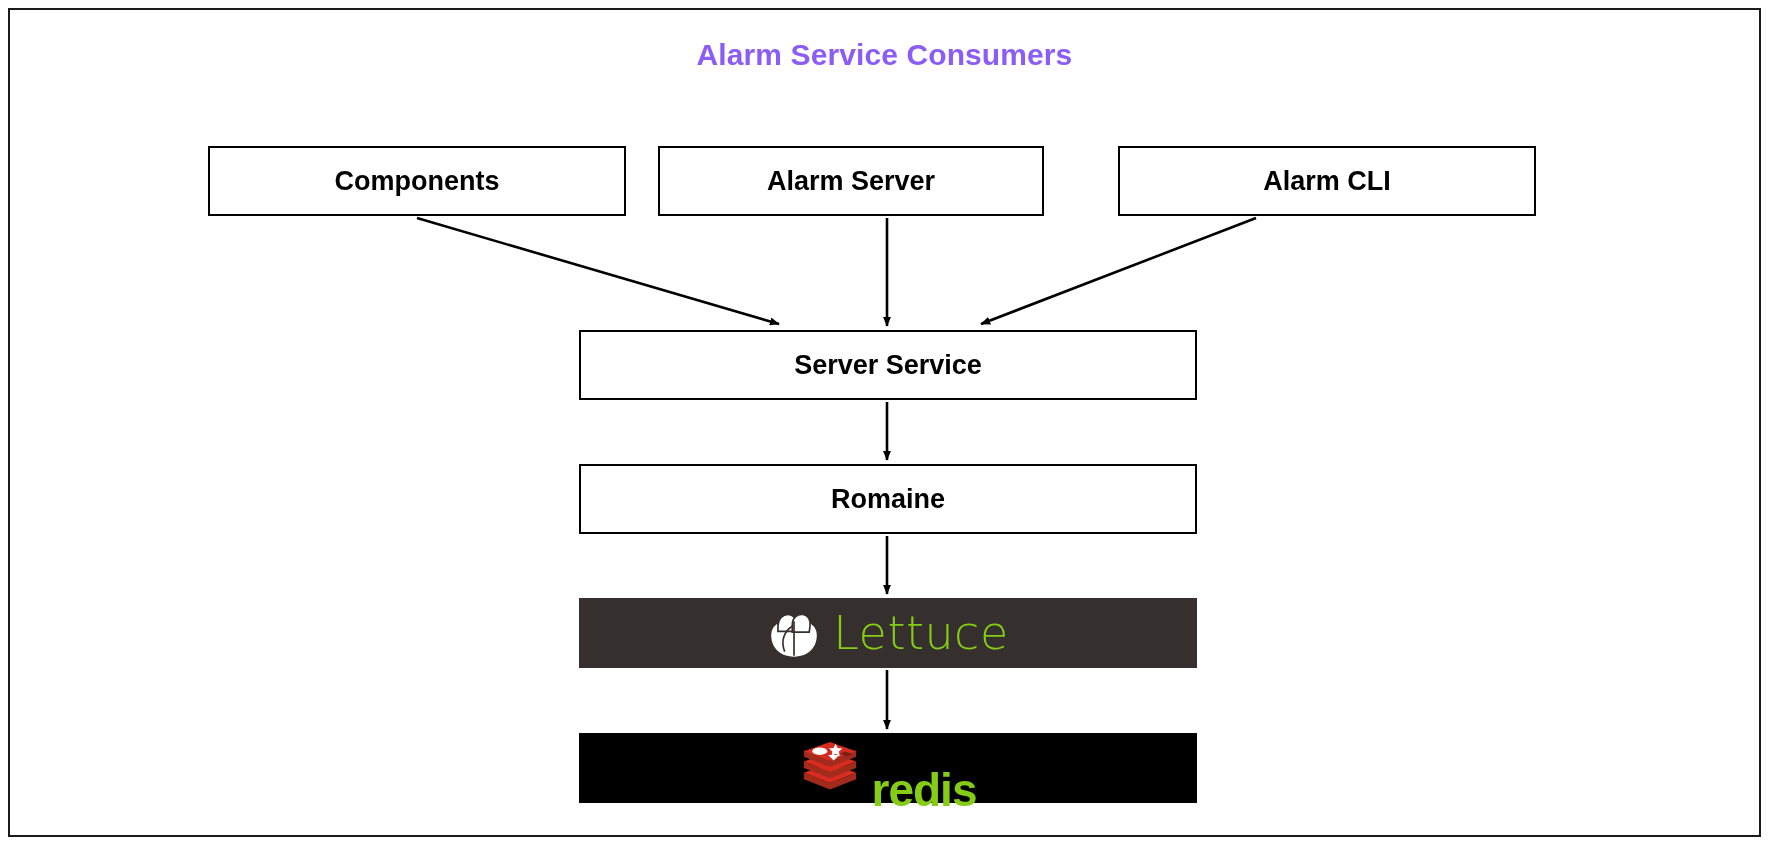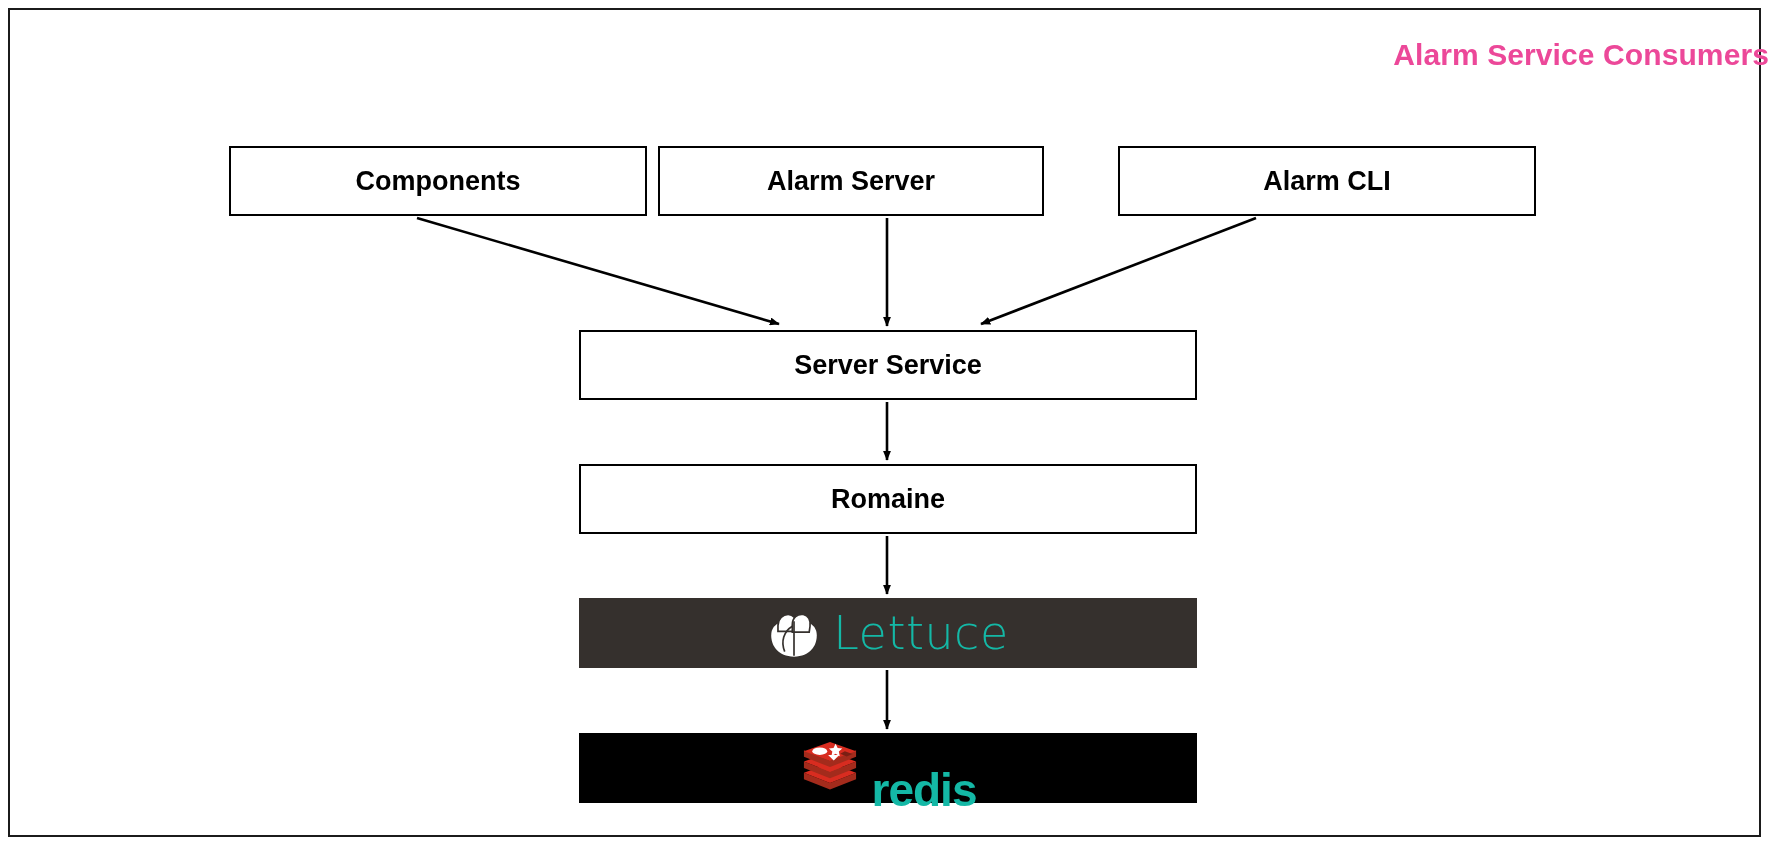--- a/index.html
+++ b/index.html
@@ -32,24 +32,24 @@
     border: 2px solid #1b1b1b;
     box-sizing: border-box;
     background: #ffffff;
   }
 
   #diagram-title {
     position: absolute;
     left: 0;
     top: 38px;
     width: 1769px;
-    text-align: right;
+    text-align: center;
     font-size: 30px;
     font-weight: bold;
-    color: #ec4899;
+    color: #8b5cf6;
     letter-spacing: 0.1px;
     line-height: 1.15;
   }
 
   .node {
     position: absolute;
     box-sizing: border-box;
     display: flex;
     align-items: center;
     justify-content: center;
@@ -62,21 +62,21 @@
   .node.plain {
     background: #ffffff;
     border: 2px solid #000000;
   }
 
   .node.logo {
     border: none;
   }
 
   
-  #node-components { left: 208px; top: 146px; width: 418px; height: 70px; margin-left: 21px; }
+  #node-components { left: 208px; top: 146px; width: 418px; height: 70px; }
   #node-alarm-server { left: 658px; top: 146px; width: 386px; height: 70px; }
   #node-alarm-cli { left: 1118px; top: 146px; width: 418px; height: 70px; }
 
   
   #node-alarm-service { left: 579px; top: 330px; width: 618px; height: 70px; }
   #node-romaine { left: 579px; top: 464px; width: 618px; height: 70px; text-align: right; }
   #node-lettuce { left: 579px; top: 598px; width: 618px; height: 70px; background: #35302d; }
   #node-redis { left: 579px; top: 733px; width: 618px; height: 70px; background: #000000; }
 
   
@@ -85,21 +85,21 @@
     align-items: center;
     justify-content: center;
     gap: 12px;
     width: 100%;
     height: 100%;
   }
   .brand-mark { flex: 0 0 auto; display: block; }
   .brand-word {
     font-size: 46px;
     line-height: 1;
-    color: #14b8a6;
+    color: #84cc16;
     text-align: center;
   }
   .brand-word.lettuce-word {
     font-weight: 300;
     letter-spacing: 0.5px;
     font-family: "DejaVu Sans", sans-serif;
   }
   .brand-word.redis-word {
     font-weight: bold;
     letter-spacing: -1px;

